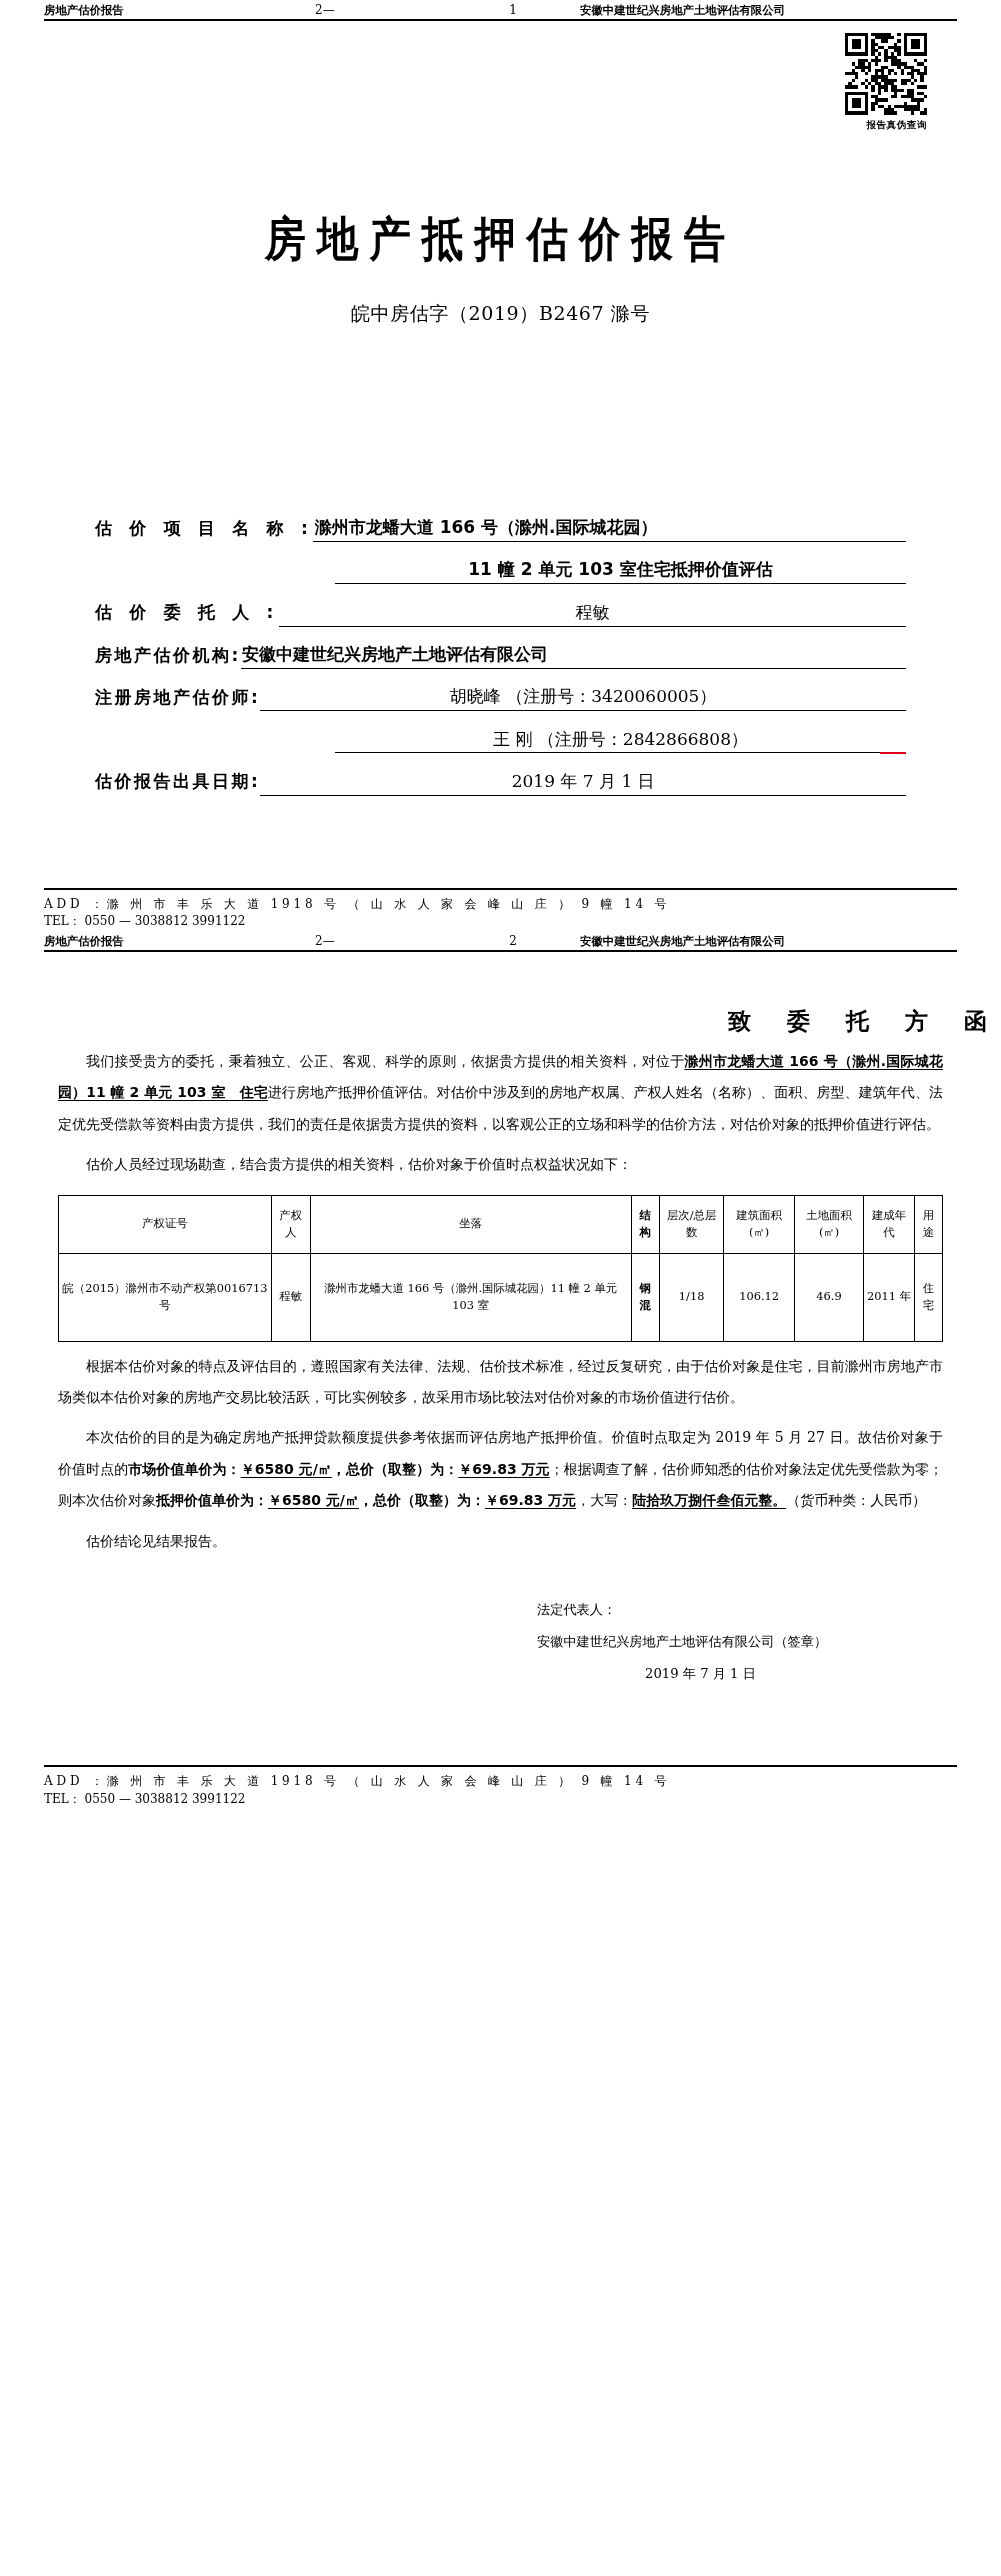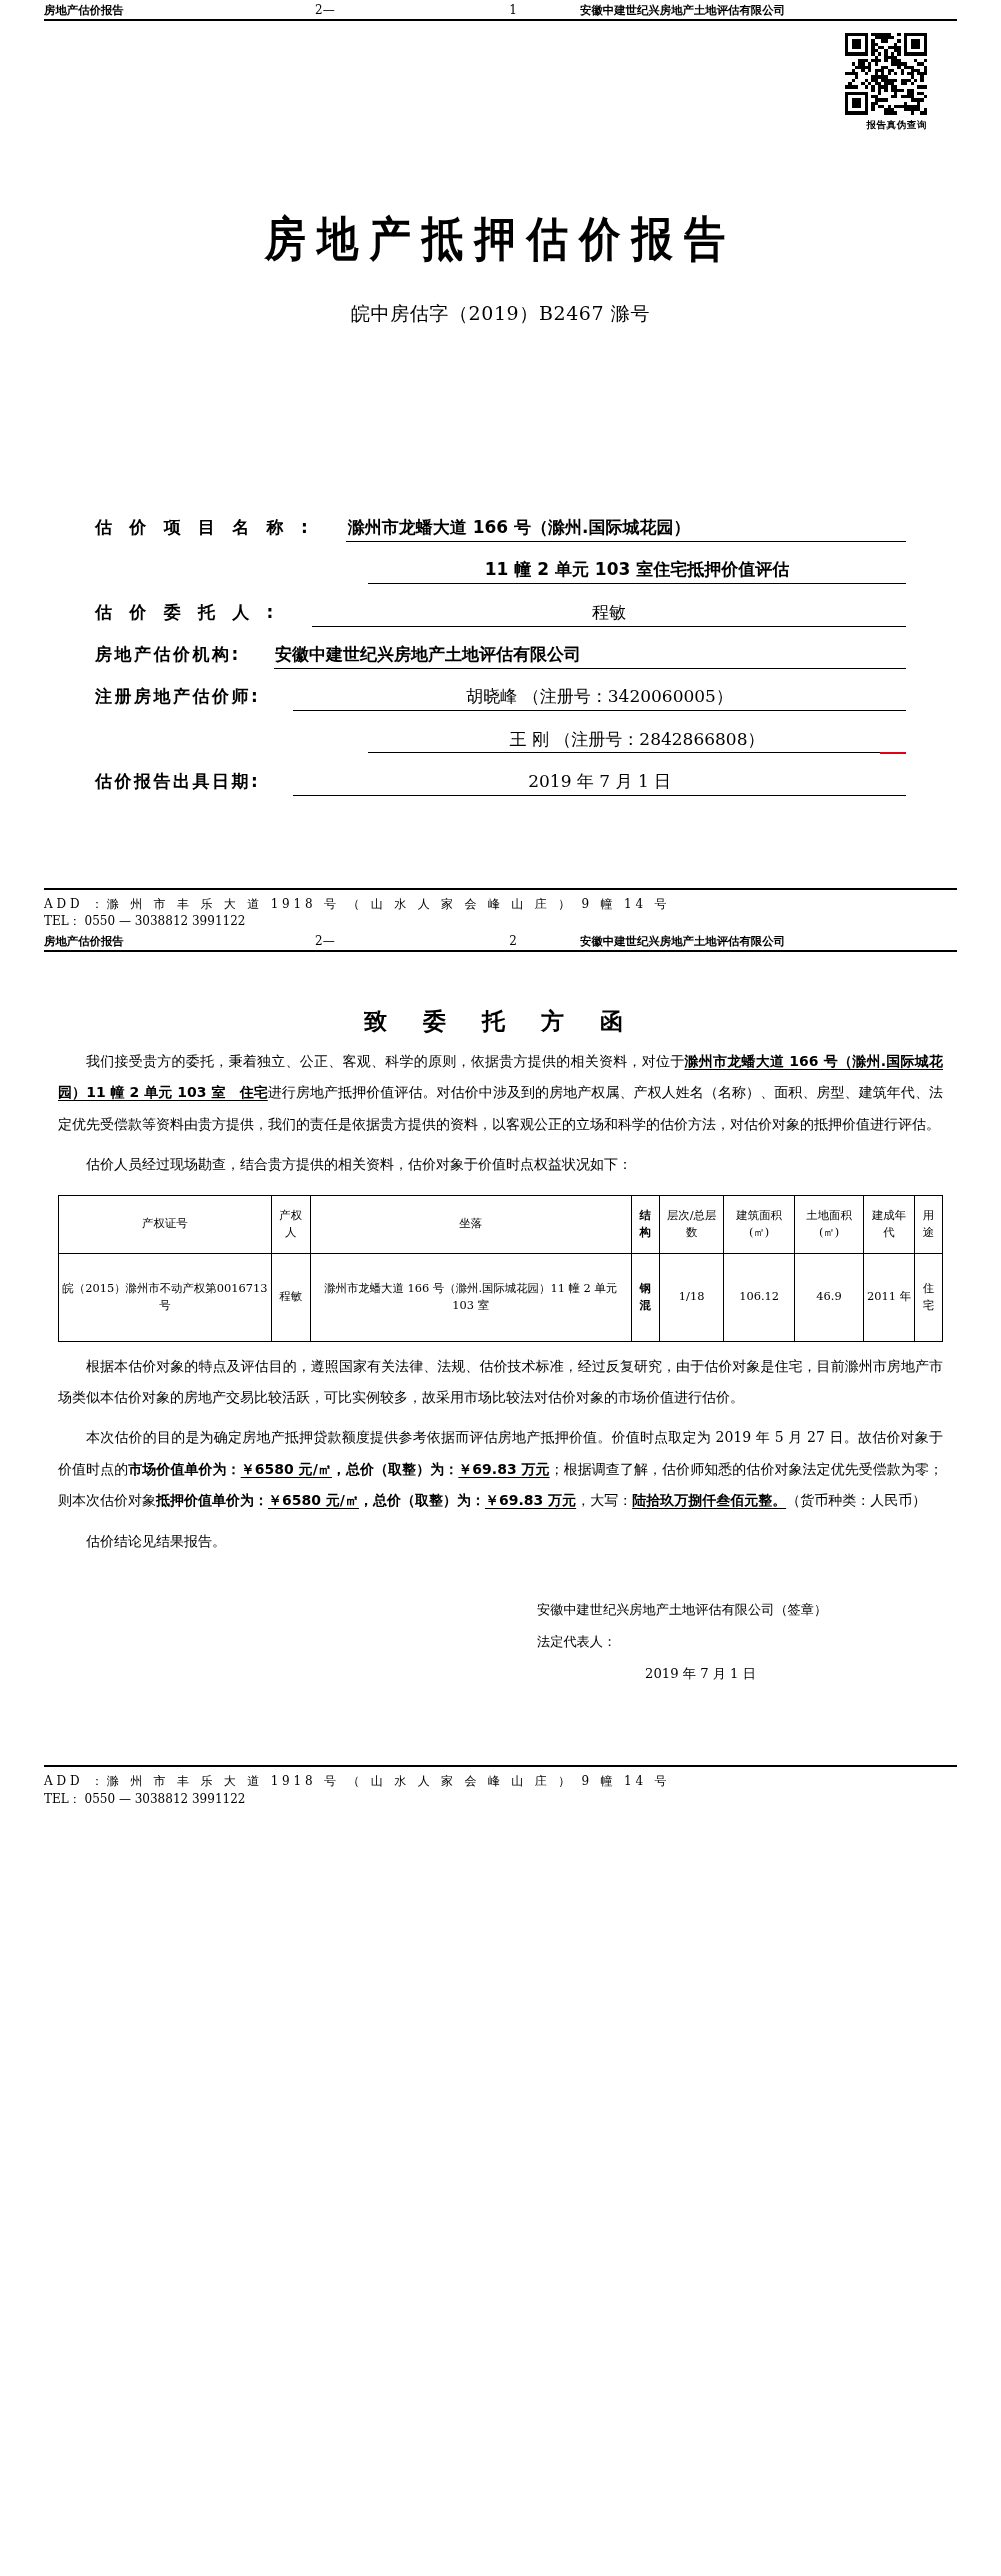--- a/index.html
+++ b/index.html
@@ -72,24 +72,23 @@
     font-size:19px;
     margin-top:30px;
     letter-spacing:0.6px;
   }
   
   .form {
     margin: 189px 95px 0 95px;
   }
   .frow {
     display:flex;
-    align-items:flex-start;
+    align-items:center;
     margin-bottom:16.4px;
     font-size:17px;
-    gap:33px;
   }
   .flabel {
     font-weight:700;
     white-space:nowrap;
     padding-bottom:1.9px;
     font-family:"DejaVu Sans","Liberation Sans",sans-serif;
   }
   .flabel.sp  { letter-spacing:5.7px; }
   .flabel.sp2 { letter-spacing:2.5px; }
   .fval {
@@ -112,21 +111,21 @@
   .addr-rule { height:1.6px; background:#000; margin:0 44px; }
   .addr {
     font-family:"DejaVu Serif","Liberation Serif",serif;
     font-size:12px;
     padding:6.3px 44px 0 44px;
     line-height:1.45;
   }
   .addr .sp { letter-spacing:3.8px; }
   
   .p2-title {
-    text-align:center;
+    text-align:right;
     font-size:23px;
     font-weight:700;
     letter-spacing:14px;
     margin:54px 0 0 0;
     font-family:"DejaVu Sans","Liberation Sans",sans-serif;
   }
   .body-wrap { padding:0 58px; }
   .salute {
     font-size:13.2px; font-weight:700; margin-top:25px;
     font-family:"DejaVu Sans","Liberation Sans",sans-serif;
@@ -919,22 +918,22 @@
       </tbody>
     </table>
 
     <p class="para">根据本估价对象的特点及评估目的，遵照国家有关法律、法规、估价技术标准，经过反复研究，由于估价对象是住宅，目前滁州市房地产市场类似本估价对象的房地产交易比较活跃，可比实例较多，故采用市场比较法对估价对象的市场价值进行估价。</p>
 
     <p class="para"><span>本次估价的目的是为确定房地产抵押贷款额度提供参考依据而评估房地产抵押价值。价值时点取定为 2019 年 5 月 27 日。故估价对象于价值时点的</span><span class="b">市场价值单价为：</span><span class="bu">￥6580 元/㎡</span><span class="b">，总价（取整）为：</span><span class="bu">￥69.83 万元</span><span>；根据调查了解，估价师知悉的估价对象法定优先受偿款为零；则本次估价对象</span><span class="b">抵押价值单价为：</span><span class="bu">￥6580 元/㎡</span><span class="b">，总价（取整）为：</span><span class="bu">￥69.83 万元</span><span>，大写：</span><span class="bu">陆拾玖万捌仟叁佰元整。</span><span>（货币种类：人民币）</span></p>
 
     <p class="para">估价结论见结果报告。</p>
 
     <div class="sig">
+      <div class="lrow">法定代表人：</div>
       <div class="lrow">安徽中建世纪兴房地产土地评估有限公司（签章）</div>
-      <div class="lrow">法定代表人：</div>
       <div class="drow">2019 年 7 月 1 日</div>
     </div>
 
   </div>
 
   <div class="spacer-lg"></div>
 
   <div class="addr-rule"></div>
   <div class="addr">
     <div>

